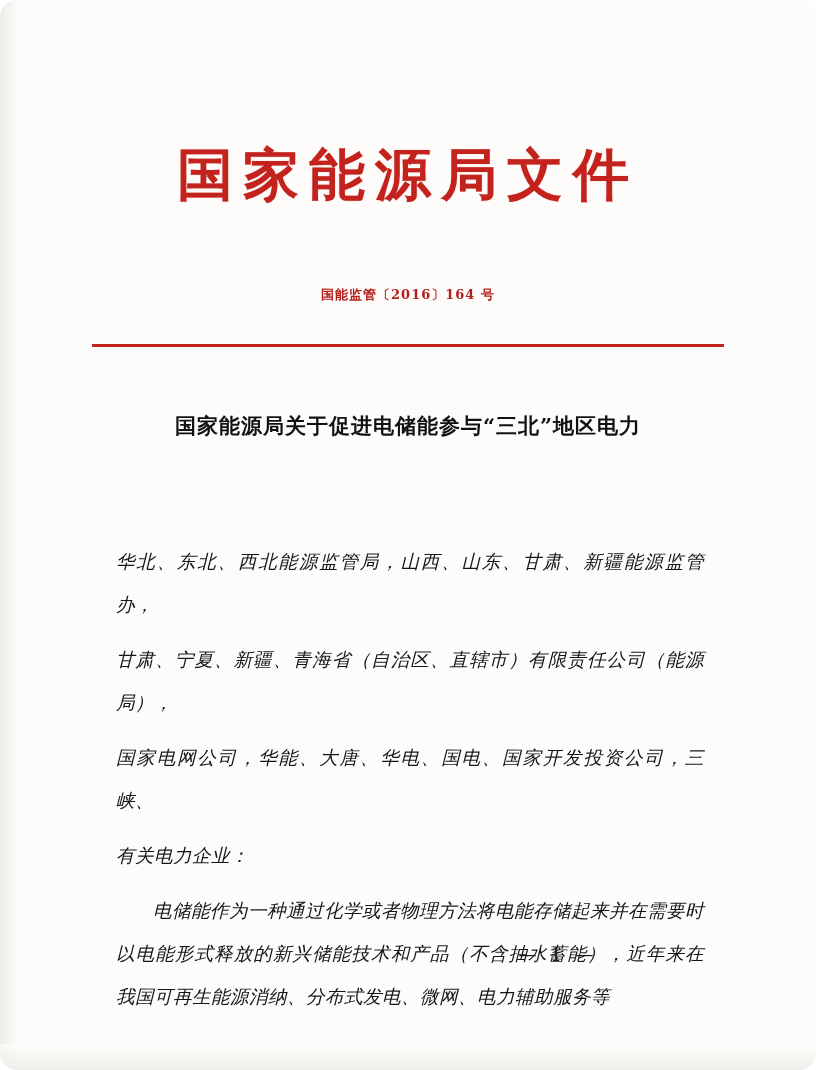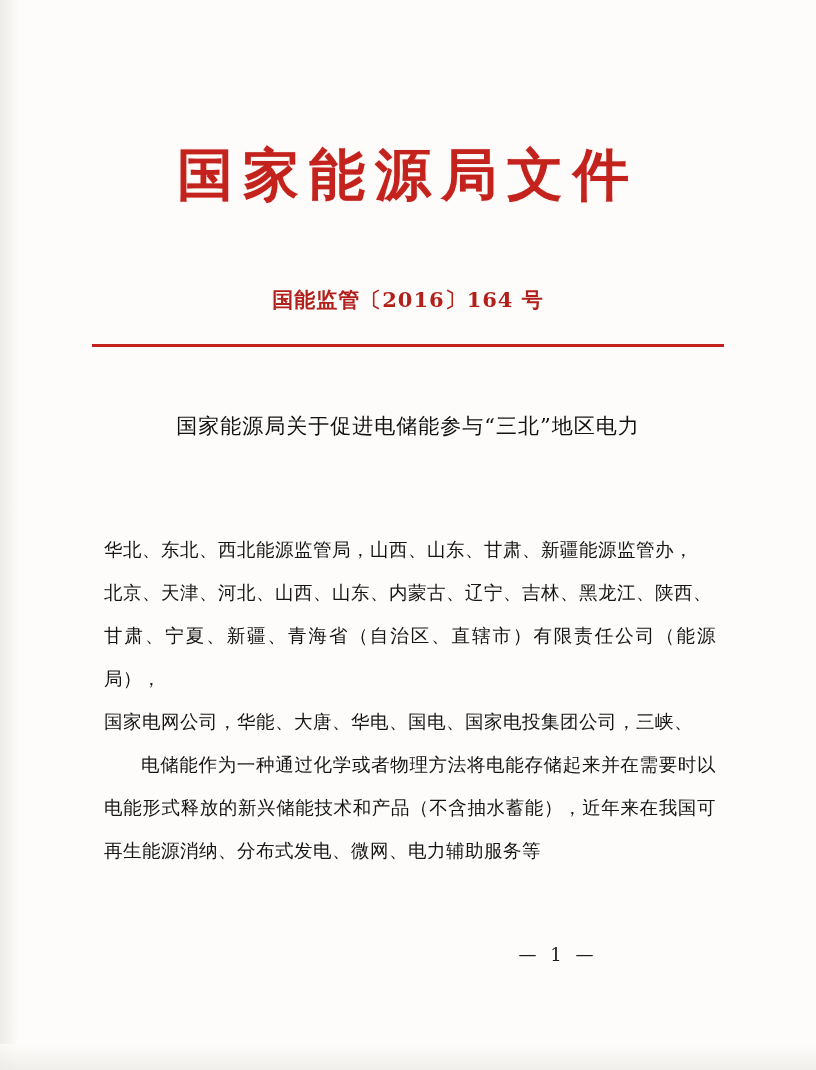--- a/index.html
+++ b/index.html
@@ -7,20 +7,21 @@
     padding: 0;
     background: #ffffff;
   }
   .page {
     position: relative;
     width: 816px;
     height: 1070px;
     background: #fdfcfa;
     overflow: hidden;
     font-family: "DejaVu Serif", "Liberation Serif", serif;
+    border-radius: 17px;
   }
   
   .scan-edge-left {
     position: absolute;
     left: 0; top: 0;
     width: 18px; height: 1070px;
     background: linear-gradient(to right, #e8e6e2, #fdfcfa);
     opacity: .75;
   }
   .scan-edge-bottom {
@@ -45,60 +46,61 @@
     text-shadow: 0 0 1px rgba(196,34,29,.45);
   }
 
   .doc-number {
     position: absolute;
     top: 286px;
     left: 0;
     width: 816px;
     text-align: center;
     color: #b2201c;
-    font-size: 21px;
+    font-size: 13px;
     font-weight: bold;
     letter-spacing: 1px;
   }
 
   .red-rule {
     position: absolute;
     top: 344px;
     left: 92px;
     width: 632px;
     height: 3px;
     background: #c4221d;
   }
 
   .title-block {
     position: absolute;
     top: 404px;
     left: 108px;
     width: 600px;
     text-align: center;
     color: #111;
-    font-weight: normal;
+    font-weight: bold;
     font-size: 21px;
     line-height: 44px;
     letter-spacing: 1px;
   }
 
   .body-block {
     position: absolute;
     top: 528px;
     left: 104px;
     width: 612px;
     color: #151515;
     font-size: 18.5px;
     line-height: 43px;
     letter-spacing: 0.5px;
     text-align: justify;
   }
   .body-block p {
-    margin: 0;
+    margin: 12px;
+    font-style: italic;
   }
   .body-block p.indent {
     text-indent: 37px;
   }
 
   .page-number {
     position: absolute;
     top: 944px;
     left: 0;
     width: 816px;
@@ -125,23 +127,23 @@
   <div class="doc-number">国能监管〔2016〕164 号</div>
 
   <div class="red-rule"></div>
 
   <div class="title-block">
     <div>国家能源局关于促进电储能参与“三北”地区电力</div>
   </div>
 
   <div class="body-block">
     <p>华北、东北、西北能源监管局，山西、山东、甘肃、新疆能源监管办，</p>
-    <p>北京、天津、河北、山西、山东、内蒙古、辽宁、吉林、黑龙江、陕西、</p>
     <p>甘肃、宁夏、新疆、青海省（自治区、直辖市）有限责任公司（能源局），</p>
-    <p>国家电网公司，华能、大唐、华电、国电、国家电投集团公司，三峡、</p>
+    <p>国家电网公司，华能、大唐、华电、国电、国家开发投资公司，三峡、</p>
+    <p>有关电力企业：</p>
     <p class="indent">电储能作为一种通过化学或者物理方法将电能存储起来并在需要时以电能形式释放的新兴储能技术和产品（不含抽水蓄能），近年来在我国可再生能源消纳、分布式发电、微网、电力辅助服务等</p>
   </div>
 
   <div class="page-number">
     <span class="pn-inner">— 1 —</span>
   </div>
 
 </div>
 
 </body></html>

